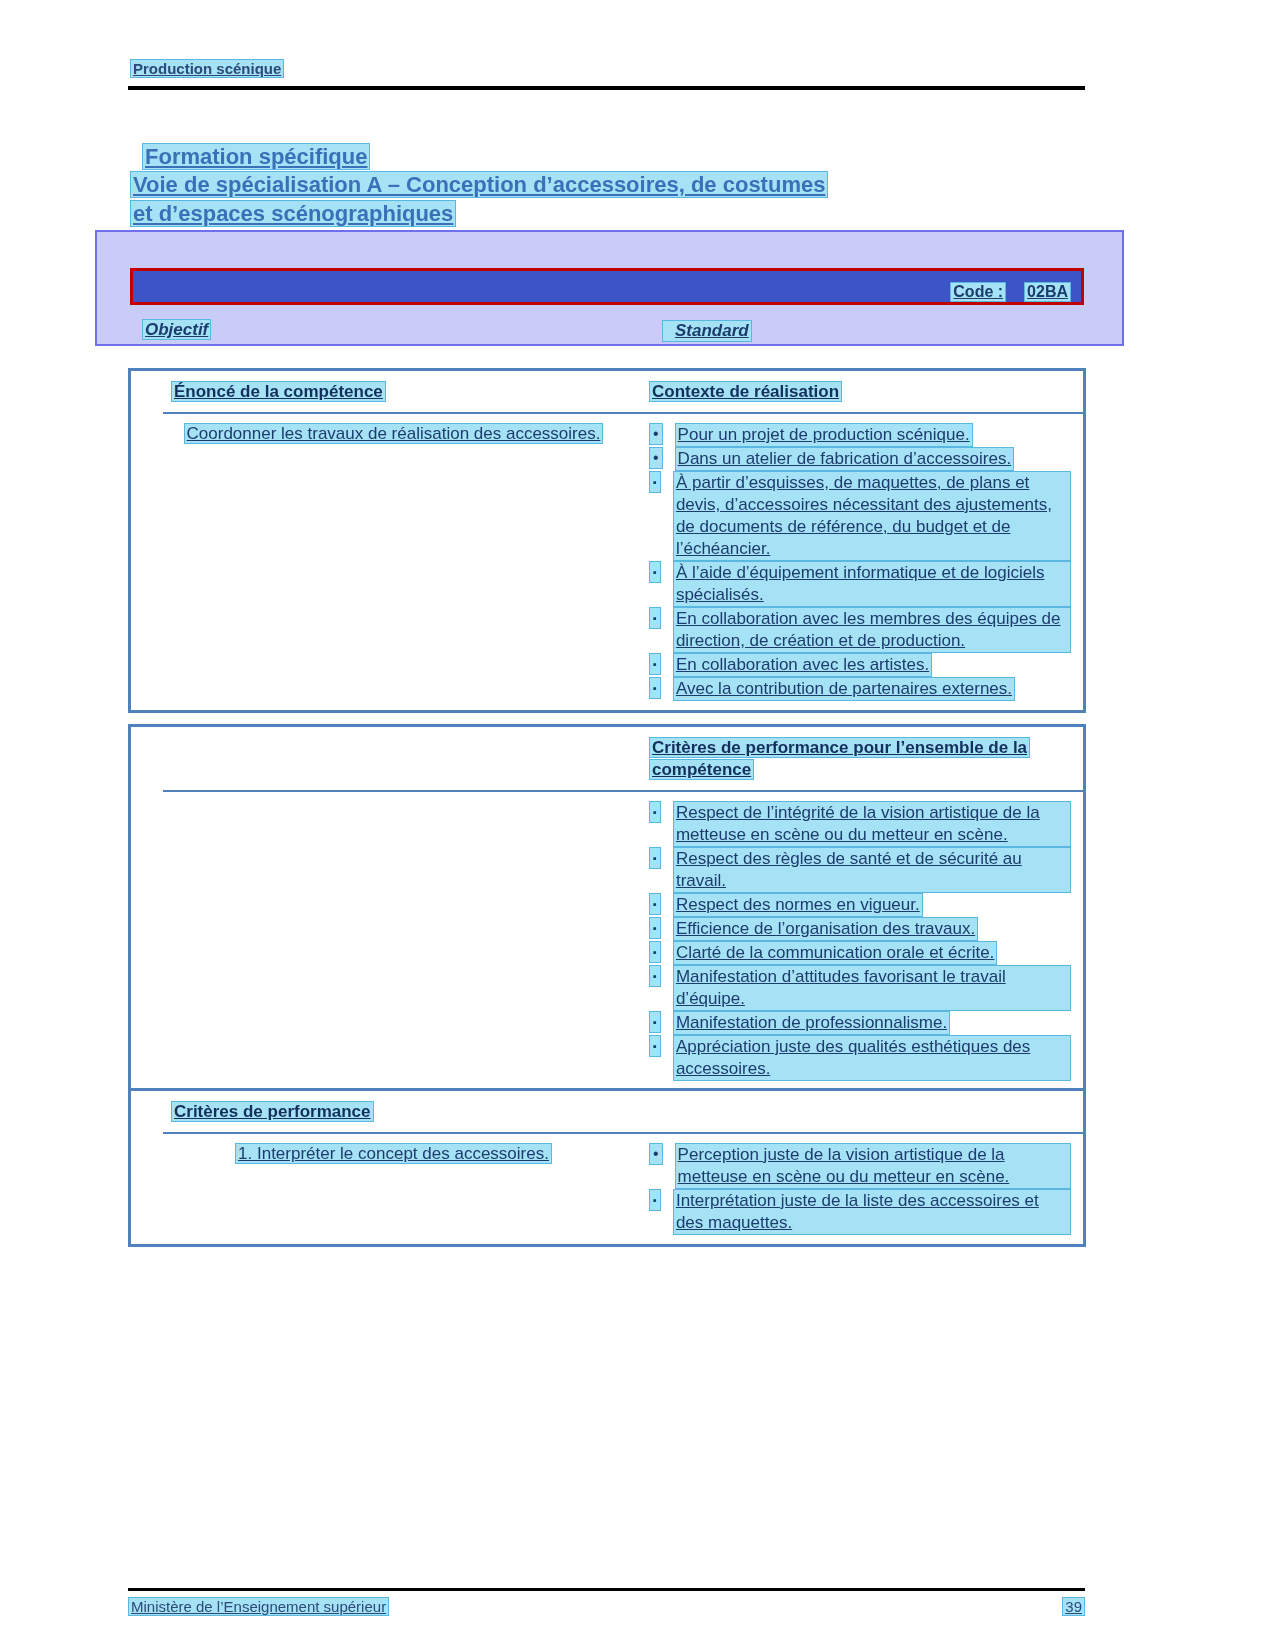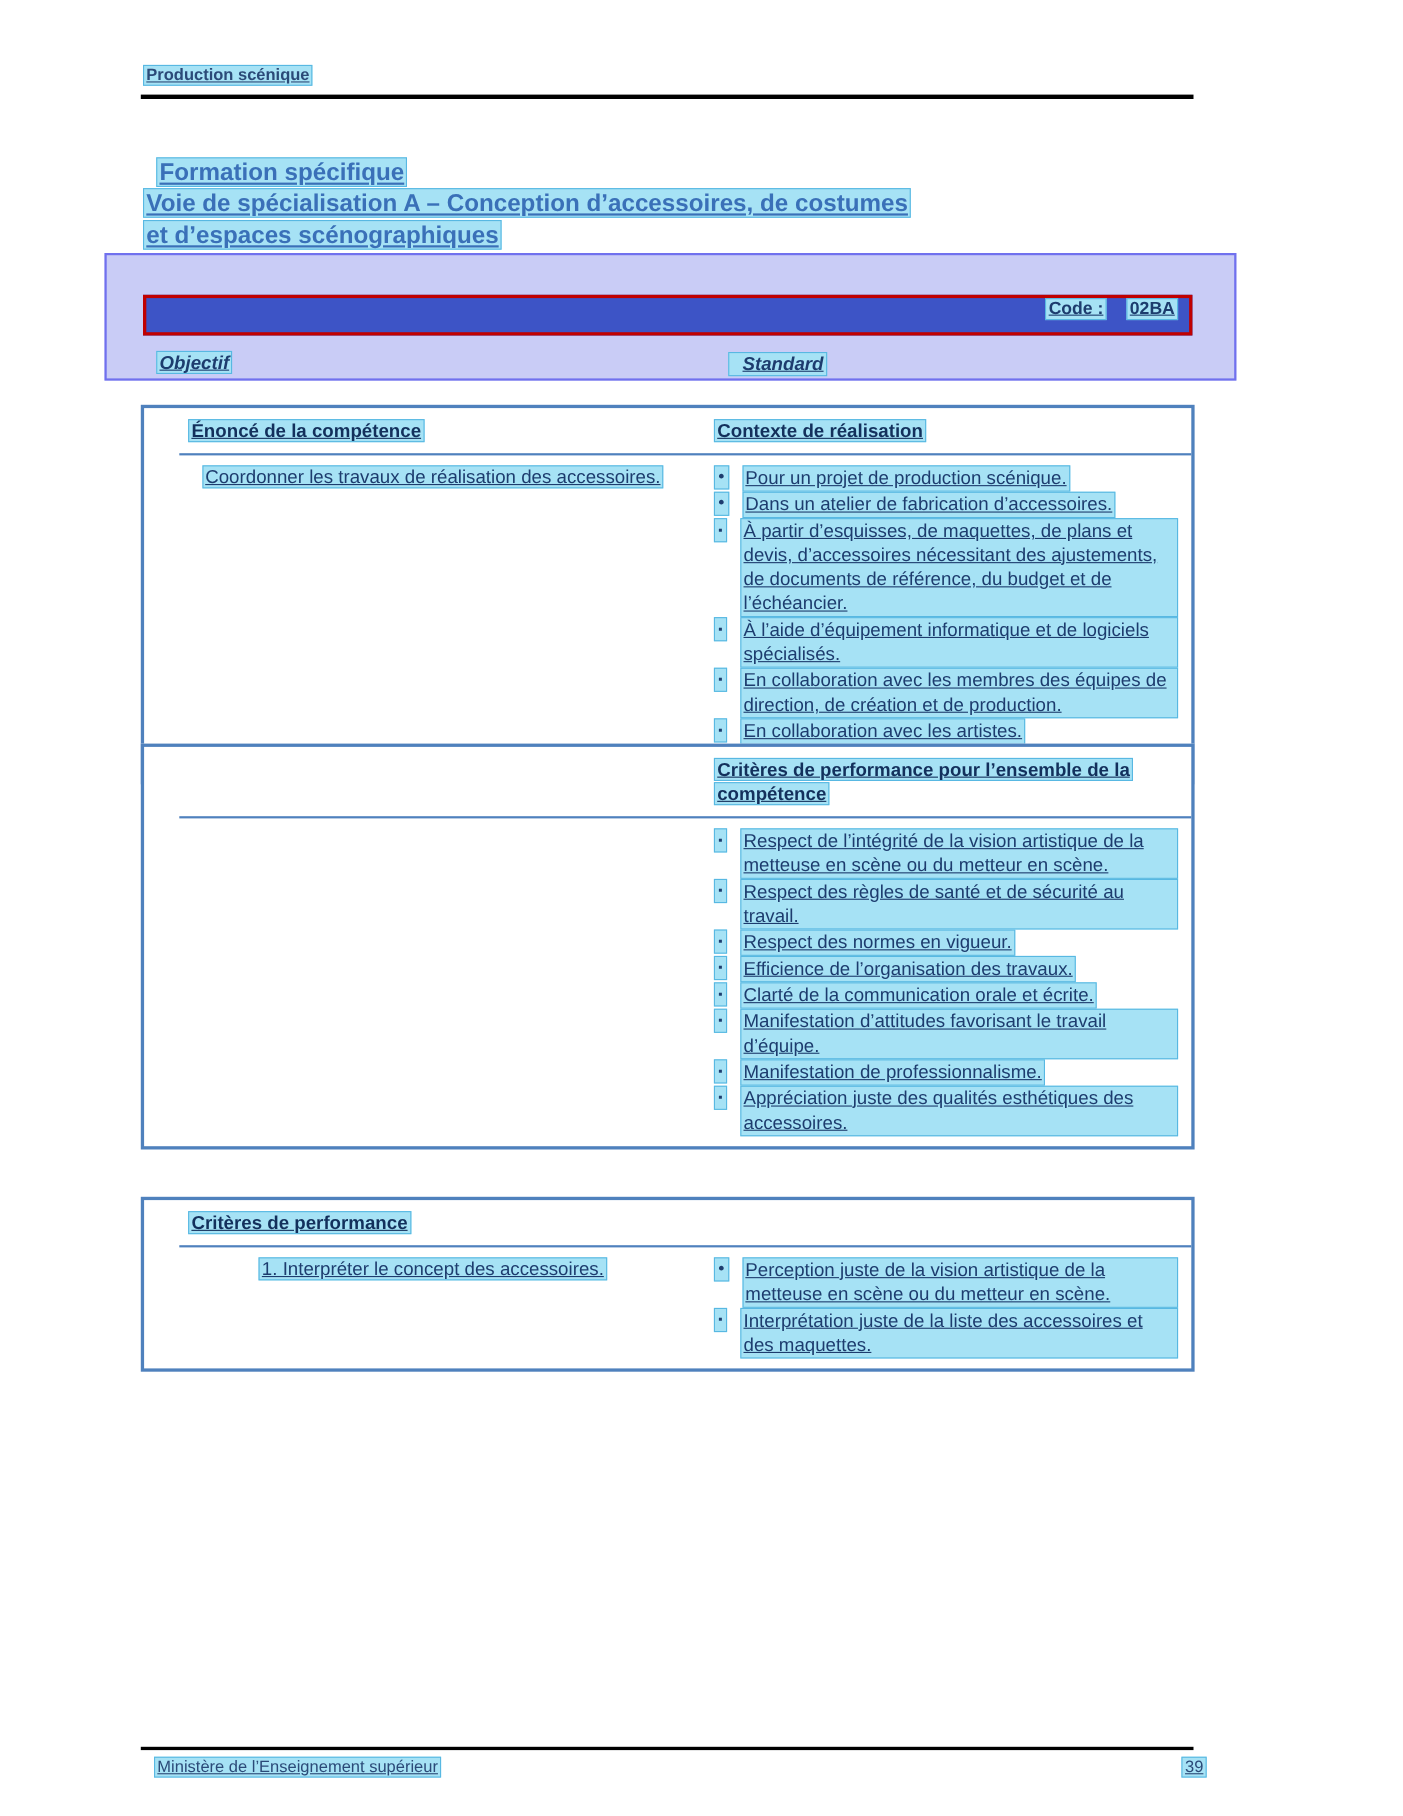--- a/index.html
+++ b/index.html
@@ -57,38 +57,38 @@
     position: absolute; left: 95px; top: 230px;
     width: 1029px; height: 116px;
     background: var(--panel-bg);
     border: 2px solid var(--panel-border);
   }
   .code-banner {
     position: absolute; left: 33px; top: 36px;
     width: 954px; height: 37px;
     background: var(--banner-bg);
     border: 3px solid var(--banner-border);
-    display: flex; justify-content: flex-end; align-items: flex-start;
+    display: flex; justify-content: flex-end; align-items: flex-end;
     gap: 18px; padding-right: 10px;
     font-size: 16px; font-weight: bold; color: var(--navy);
   }
   .obj-std-row {
     position: absolute; left: 45px; top: 88px; width: 954px;
     font-size: 17px; font-weight: bold; font-style: italic; color: var(--navy);
   }
   .obj-std-row .std { position: absolute; left: 520px; top: 0; padding-left: 12px; }
   
   .doc-table {
     position: absolute; left: 128px; width: 958px;
     border: 3px solid var(--table-border);
     background: #ffffff;
     font-size: 17px; line-height: 22px; color: var(--navy);
   }
   .t1 { top: 368px; min-height: 330px; }
-  .t2 { top: 676px; min-height: 363px; }
+  .t2 { top: 724px; min-height: 363px; }
   .t3 { top: 1088px; min-height: 145px; }
   .t-row { display: flex; align-items: flex-start; margin-left: 32px; }
   .t-header { border-bottom: 2px solid var(--table-border); font-weight: bold; color: #13305c; }
   .cell { min-height: 1px; }
   .cell.left  { width: 478px; padding: 9px 10px 9px 8px; }
   .cell.right { flex: 1; padding: 9px 12px 9px 8px; }
   .t-header .cell { padding-top: 10px; padding-bottom: 9px; }
   .statement-text { display: inline; }
   .statement-wrap { max-width: 445px; text-align: center; }
   .th-wrap { max-width: 445px; }
@@ -107,21 +107,21 @@
   .marker-square { font-size: 11px; line-height: 20px; }
   .btext { flex: 0 1 auto; max-width: 420px; }
   
   .footer-rule {
     position: absolute; left: 128px; top: 1588px;
     width: 957px; height: 3px; background: var(--rule);
   }
   .footer {
     position: absolute; left: 128px; top: 1597px; width: 957px;
     display: flex; justify-content: space-between;
-    font-size: 15px; color: #2b4a78; margin-left: 12px;
+    font-size: 15px; color: #2b4a78;
   }
 </style>
 </head>
 <body>
 
 <div class="page">
 
   <div class="running-header">
     <span class="hl">Production scénique</span>
   </div>

